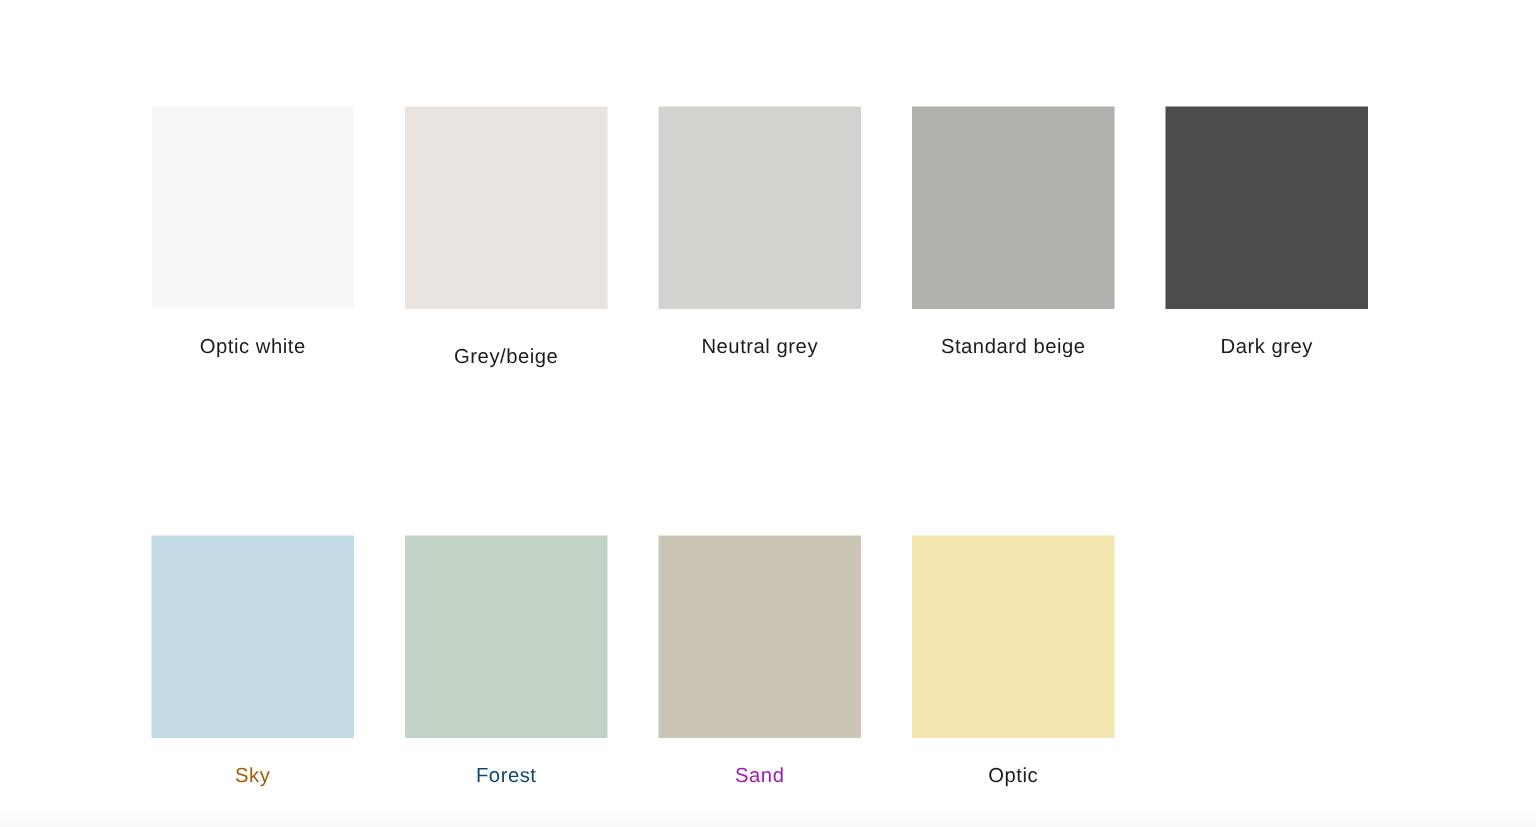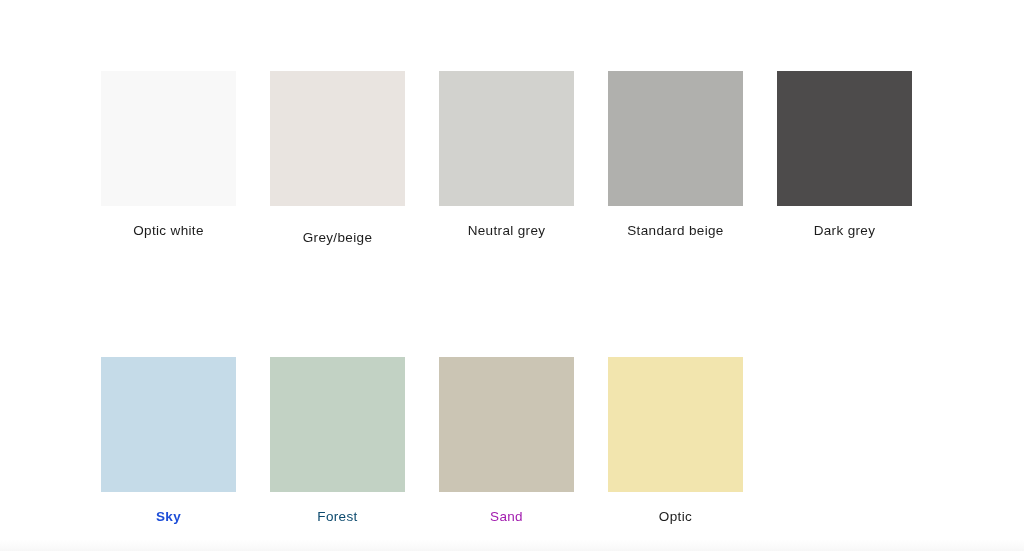--- a/index.html
+++ b/index.html
@@ -118,21 +118,21 @@
         <div class="swatch-chip" style="background-color: rgb(77, 75, 75);"></div>
         <div class="swatch-label" style="color: rgb(28, 28, 28);">Dark grey</div>
       </div>
 
     </div>
 
     <div class="swatch-row row-2">
 
       <div class="swatch-cell">
         <div class="swatch-chip" style="background-color: rgb(197, 219, 232);"></div>
-        <div class="swatch-label" style="color: #1d4ed8; font-weight: bold;">Sky</div>
+        <div class="swatch-label" style="color: #a16207;">Sky</div>
       </div>
 
       <div class="swatch-cell">
         <div class="swatch-chip" style="background-color: rgb(194, 210, 196);"></div>
         <div class="swatch-label" style="color: #0c4a6e;">Forest</div>
       </div>
 
 
       <div class="swatch-cell">
         <div class="swatch-chip" style="background-color: rgb(203, 197, 180);"></div>

